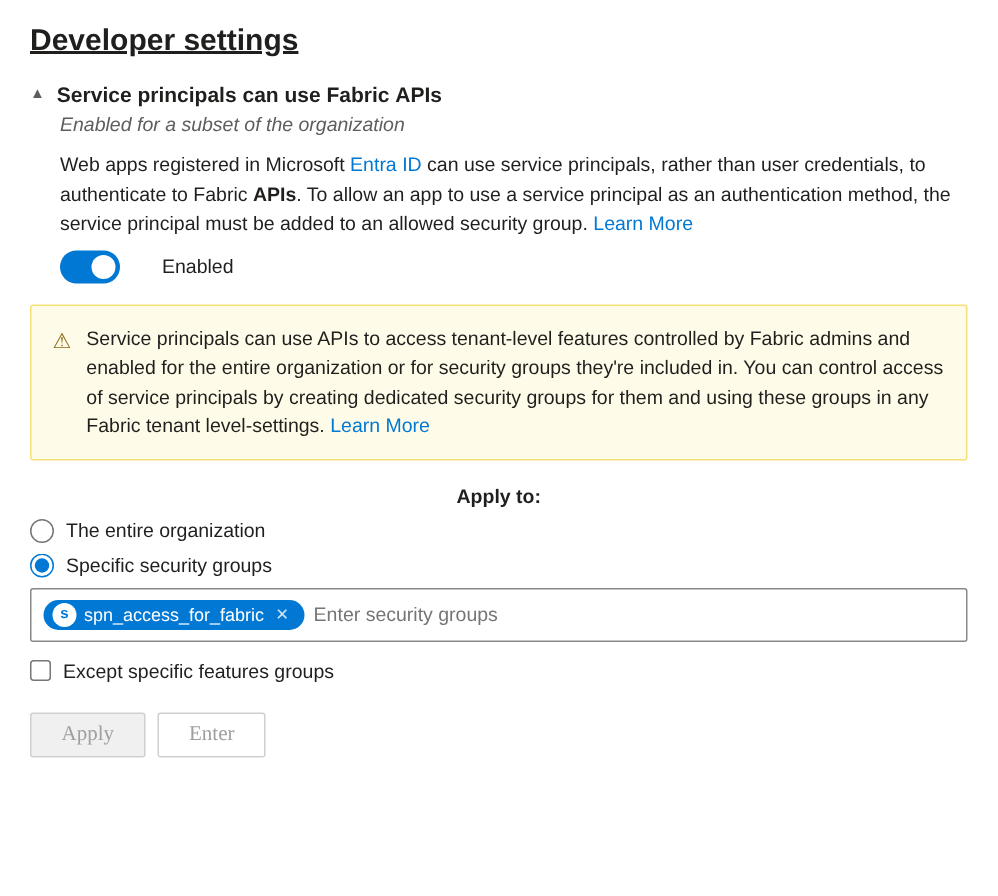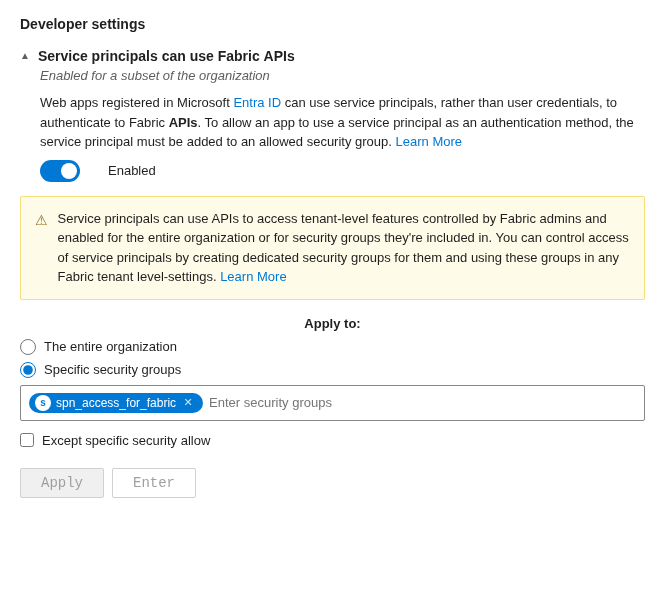--- a/index.html
+++ b/index.html
@@ -7,24 +7,25 @@
       font-family: 'Segoe UI', Arial, sans-serif;
       font-size: 13px;
       color: #201f1e;
       background: #fff;
       padding: 16px 20px;
       width: 665px;
       min-height: 597px;
     }
 
     .page-title {
-      font-size: 14px;
+      font-size: 20px;
       font-weight: 600;
       color: #201f1e;
       margin-bottom: 16px;
+      text-decoration: underline;
     }
 
     .section-header {
       display: flex;
       align-items: flex-start;
       gap: 8px;
       margin-bottom: 4px;
     }
 
     .collapse-icon {
@@ -265,21 +266,21 @@
       display: flex;
       gap: 8px;
     }
 
     .btn {
       padding: 6px 20px;
       font-size: 14px;
       border-radius: 2px;
       cursor: pointer;
       border: 1px solid transparent;
-      font-family: Liberation Mono, monospace;
+      font-family: Liberation Serif, serif;
     }
 
     .btn-primary {
       background: #f0f0f0;
       color: #a19f9d;
       border-color: #d2d0ce;
     }
 
     .btn-secondary {
       background: #fff;
@@ -341,21 +342,21 @@
     <div class="tag">
       <div class="tag-avatar">s</div>
       <span class="tag-text">spn_access_for_fabric</span>
       <span class="tag-close">✕</span>
     </div>
     <input class="tag-input-placeholder" placeholder="Enter security groups" style="">
   </div>
 
   <label class="checkbox-row">
     <input type="checkbox" style="">
-    <span class="checkbox-label">Except specific security allow</span>
+    <span class="checkbox-label">Except specific features groups</span>
   </label>
 
   <div class="button-row">
     <button class="btn btn-primary">Apply</button>
     <button class="btn btn-secondary">Enter</button>
   </div>
 
 </div>
 
 </body></html>

